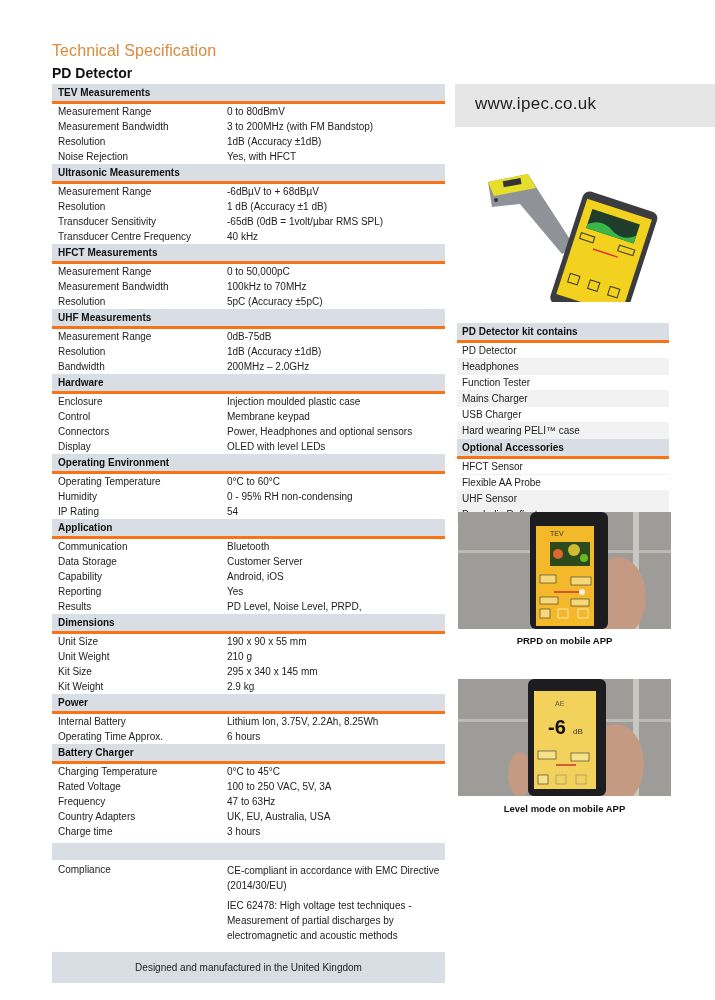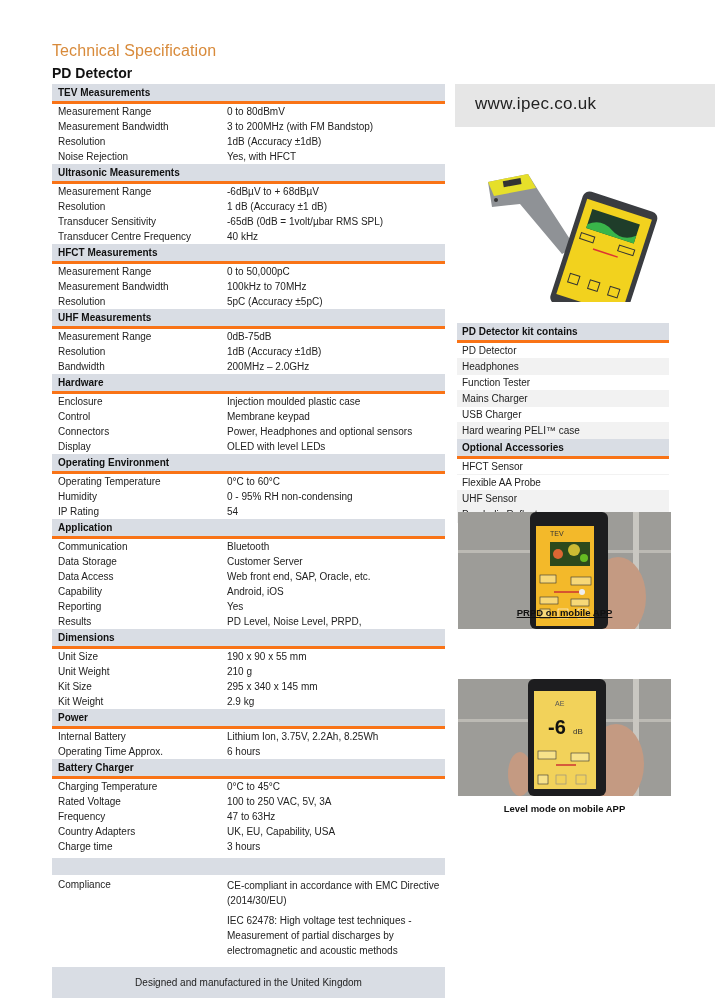--- a/index.html
+++ b/index.html
@@ -127,24 +127,20 @@
     <div class="sec">Application</div>
     <div class="row">
       <span class="k">Communication</span>
       <span class="v">Bluetooth</span>
     </div>
     <div class="row">
       <span class="k">Data Storage</span>
       <span class="v">Customer Server</span>
     </div>
     <div class="row">
-      <span class="k">Data Access</span>
-      <span class="v">Web front end, SAP, Oracle, etc.</span>
-    </div>
-    <div class="row">
       <span class="k">Capability</span>
       <span class="v">Android, iOS</span>
     </div>
     <div class="row">
       <span class="k">Reporting</span>
       <span class="v">Yes</span>
     </div>
     <div class="row">
       <span class="k">Results</span>
       <span class="v">PD Level, Noise Level, PRPD,</span>
@@ -183,21 +179,21 @@
     <div class="row">
       <span class="k">Rated Voltage</span>
       <span class="v">100 to 250 VAC, 5V, 3A</span>
     </div>
     <div class="row">
       <span class="k">Frequency</span>
       <span class="v">47 to 63Hz</span>
     </div>
     <div class="row">
       <span class="k">Country Adapters</span>
-      <span class="v">UK, EU, Capability, USA</span>
+      <span class="v">UK, EU, Australia, USA</span>
     </div>
     <div class="row">
       <span class="k">Charge time</span>
       <span class="v">3 hours</span>
     </div>
     <div class="blank"></div>
     <div class="comp">
   <span class="k">Compliance</span>
   <span class="v">
         <p>CE-compliant in accordance with EMC Directive (2014/30/EU)</p>
@@ -268,21 +264,21 @@
     <rect x="113" y="65" width="20" height="8" fill="#f7d878" stroke="#333" stroke-width="0.6"></rect>
     <line x1="96" y1="80" x2="124" y2="80" stroke="#c33" stroke-width="1.5"></line>
     <circle cx="124" cy="80" r="3" fill="#eee"></circle>
     <rect x="82" y="85" width="18" height="7" fill="#f7d878" stroke="#333" stroke-width="0.6"></rect>
     <rect x="113" y="87" width="18" height="7" fill="#f7d878" stroke="#333" stroke-width="0.6"></rect>
     <rect x="82" y="97" width="10" height="9" fill="#f7d878" stroke="#333" stroke-width="0.6"></rect>
     <rect x="100" y="97" width="10" height="9" fill="none" stroke="#fff" stroke-width="0.6"></rect>
     <rect x="120" y="97" width="10" height="9" fill="none" stroke="#fff" stroke-width="0.6"></rect>
   </svg>
 </div>
-<div class="caption" style="top:607px;text-decoration:underline;">PRPD on mobile APP</div>
+<div class="caption" style="top:635px;">PRPD on mobile APP</div>
 
 <div class="photo" style="top:679px;height:117px;">
   <svg width="213" height="117" viewBox="0 0 213 117">
     <rect width="213" height="117" fill="#9d9c98"></rect>
     <rect x="0" y="40" width="213" height="3" fill="#bcbab4"></rect>
     <rect x="175" y="0" width="6" height="117" fill="#c9c7c1"></rect>
     <ellipse cx="158" cy="85" rx="28" ry="40" fill="#c49a82"></ellipse>
     <ellipse cx="62" cy="95" rx="12" ry="22" fill="#c49a82"></ellipse>
     <rect x="70" y="0" width="78" height="117" rx="6" fill="#1d1d1f"></rect>
     <rect x="76" y="12" width="62" height="98" fill="#f2d25a"></rect>

